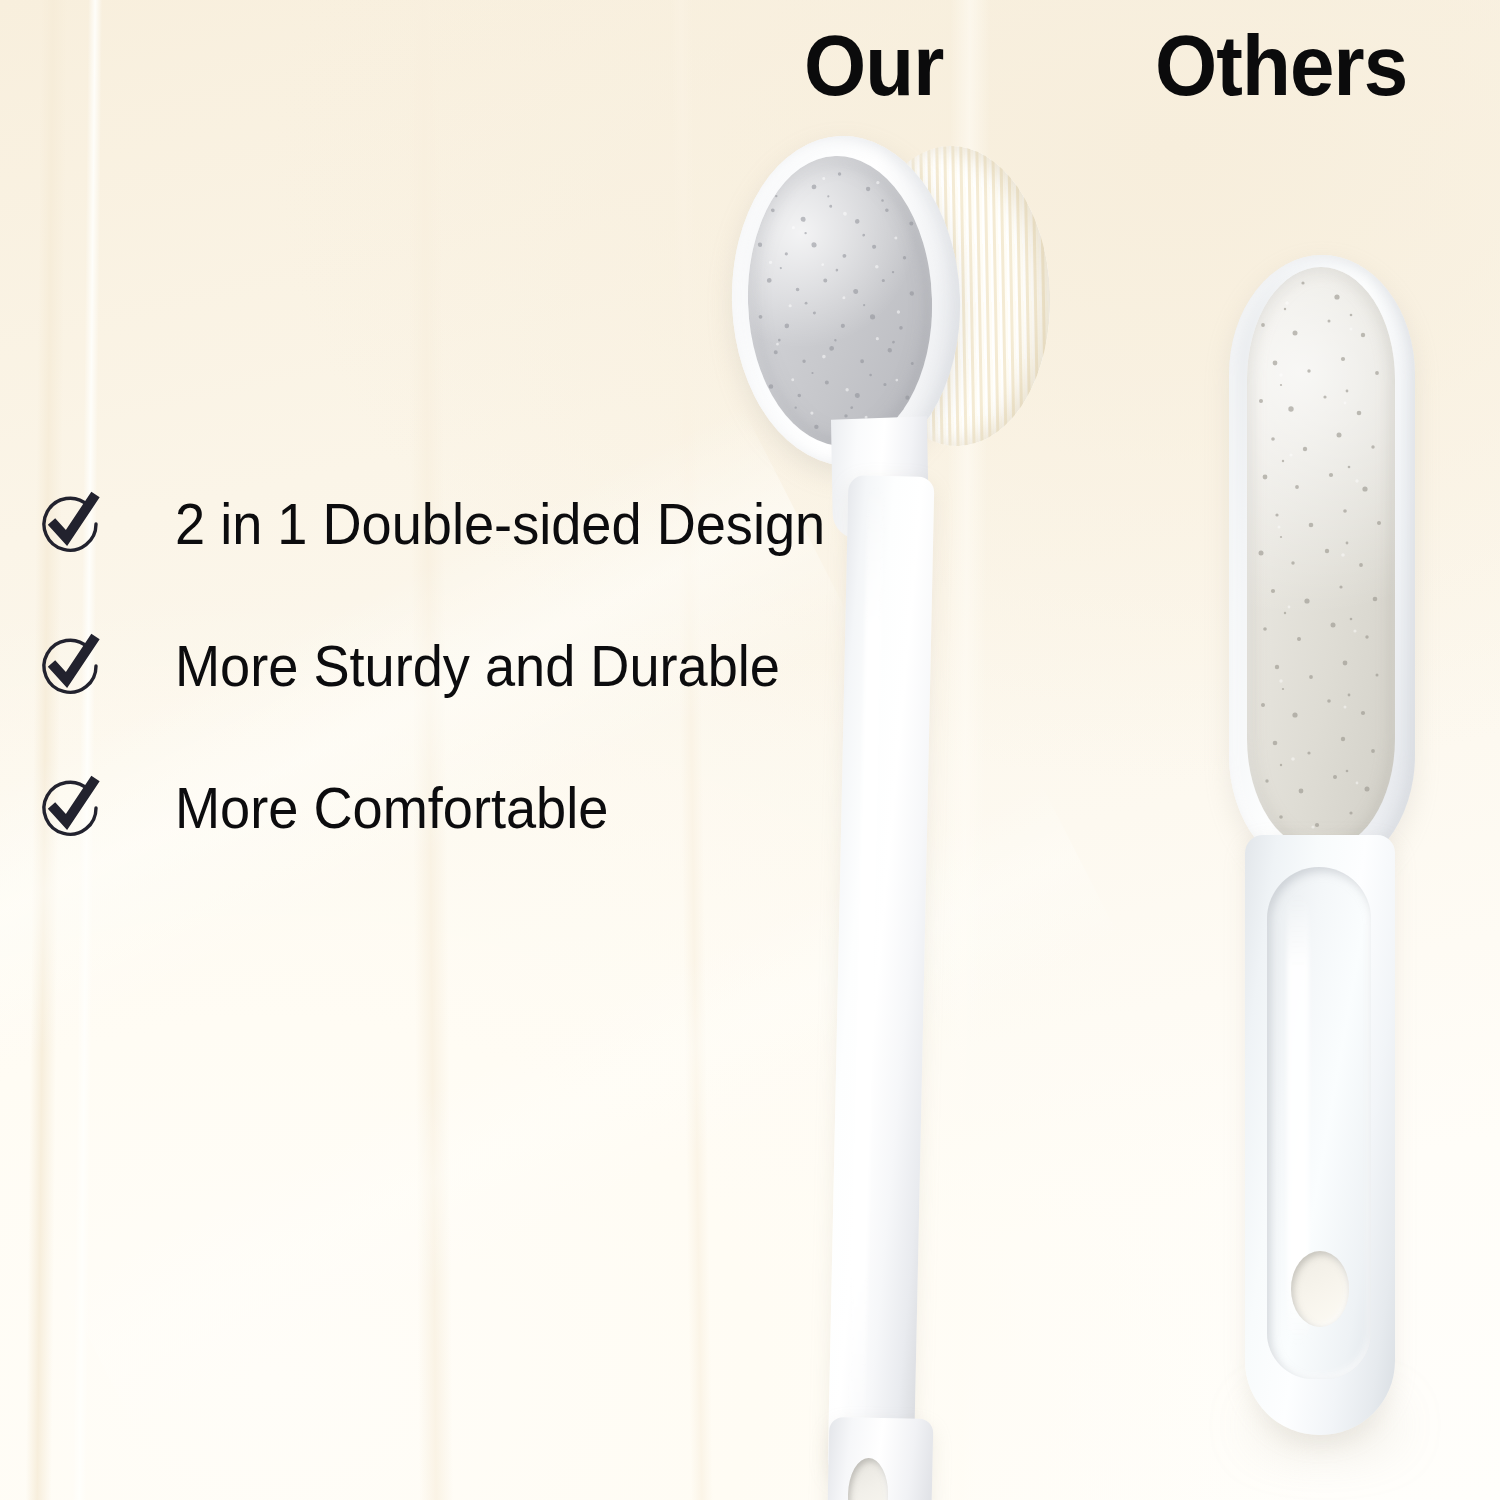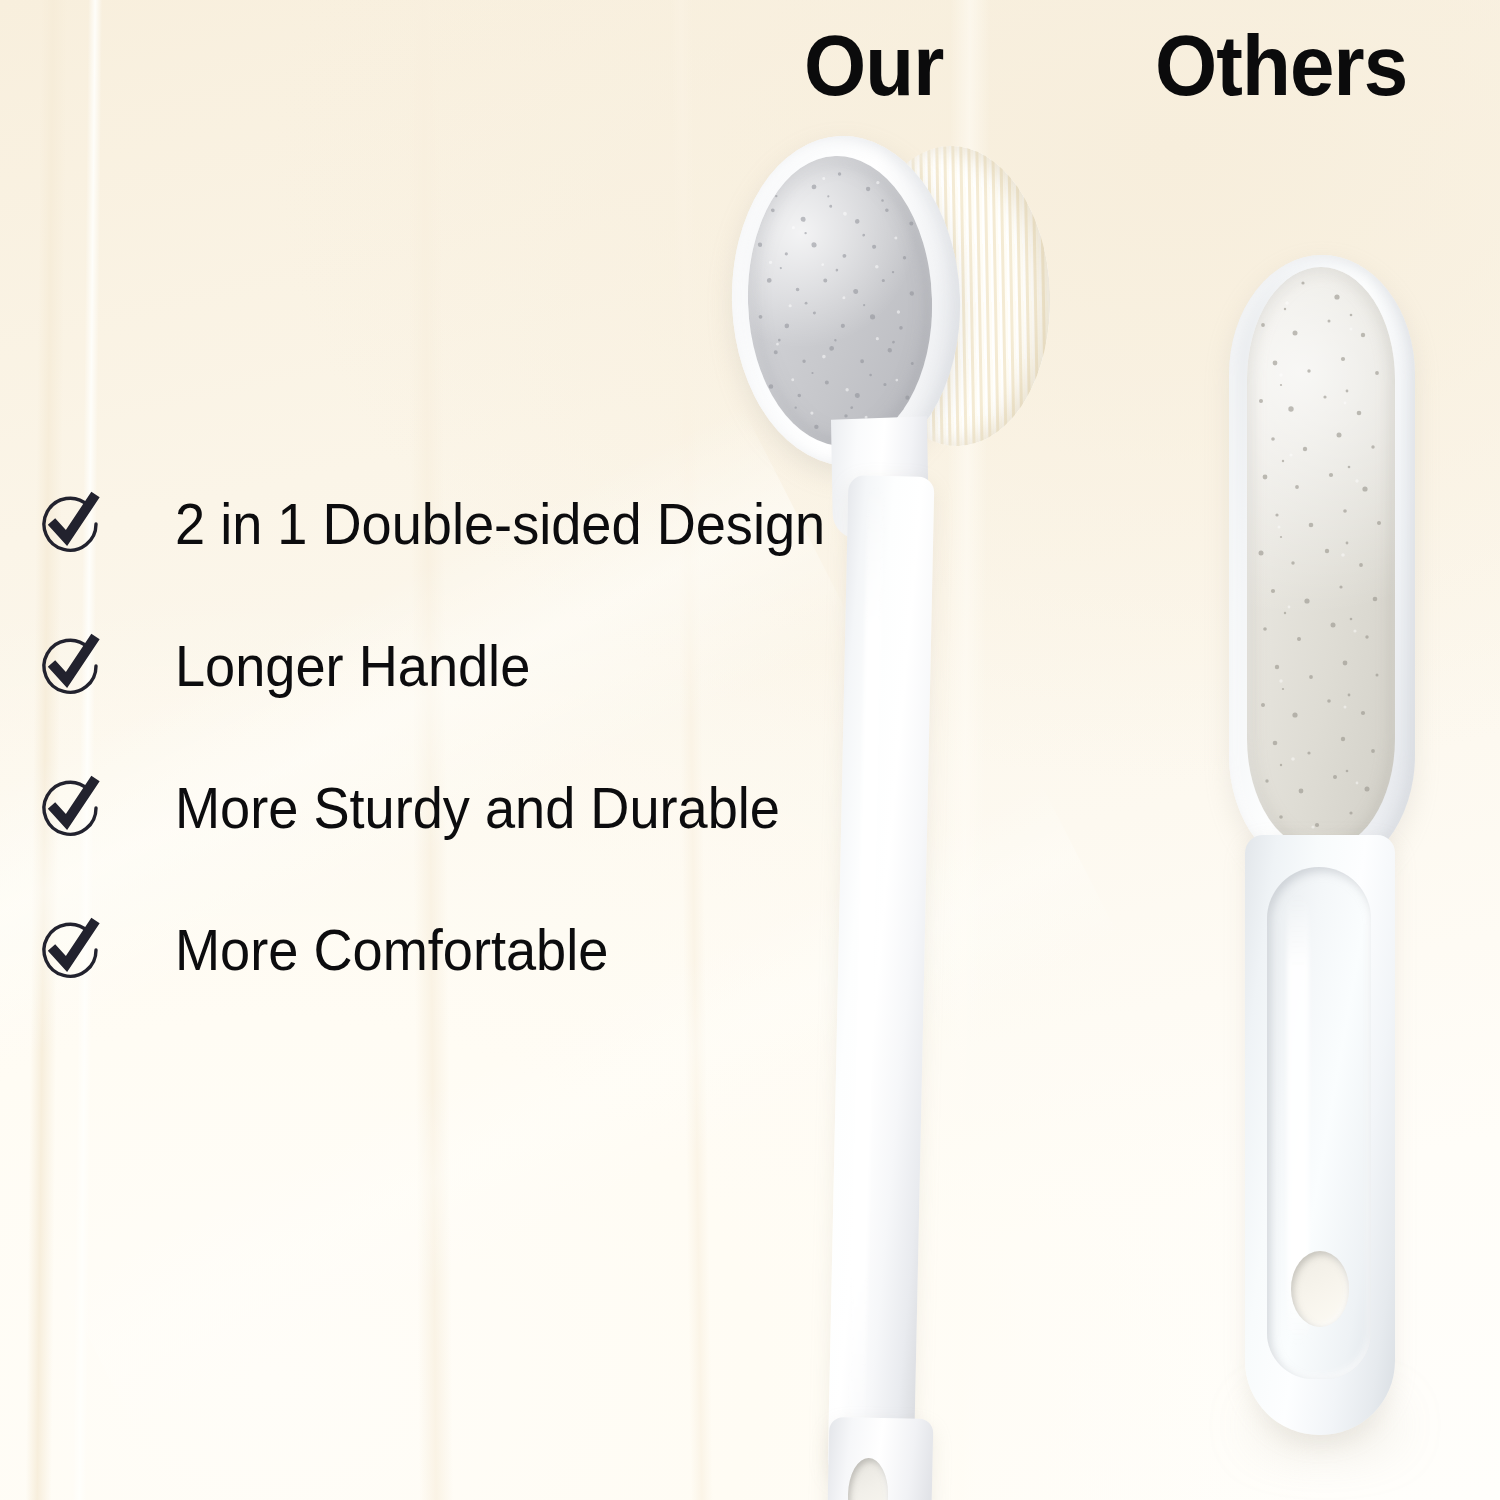--- a/index.html
+++ b/index.html
@@ -291,27 +291,20 @@
   <div id="features">
 
     <div class="feat">
       <svg class="feat-icon" viewBox="0 0 72 72">
         <path d="M52 17.5 A26 26 0 1 0 60 36" fill="none" stroke="#22222e" stroke-width="3.4" stroke-linecap="round"></path>
         <path d="M15.5 33.5 L30.5 50 L59.5 6.5" fill="none" stroke="#22222e" stroke-width="10" stroke-linecap="butt" stroke-linejoin="miter"></path>
       </svg>
       <span class="feat-label">2 in 1 Double-sided Design</span>
     </div>
 
-    <div class="feat">
-      <svg class="feat-icon" viewBox="0 0 72 72">
-        <path d="M52 17.5 A26 26 0 1 0 60 36" fill="none" stroke="#22222e" stroke-width="3.4" stroke-linecap="round"></path>
-        <path d="M15.5 33.5 L30.5 50 L59.5 6.5" fill="none" stroke="#22222e" stroke-width="10" stroke-linecap="butt" stroke-linejoin="miter"></path>
-      </svg>
-      <span class="feat-label">Longer Handle</span>
-    </div>
 
 
     <div class="feat">
       <svg class="feat-icon" viewBox="0 0 72 72">
         <path d="M52 17.5 A26 26 0 1 0 60 36" fill="none" stroke="#22222e" stroke-width="3.4" stroke-linecap="round"></path>
         <path d="M15.5 33.5 L30.5 50 L59.5 6.5" fill="none" stroke="#22222e" stroke-width="10" stroke-linecap="butt" stroke-linejoin="miter"></path>
       </svg>
       <span class="feat-label">More Sturdy and Durable</span>
     </div>
 

